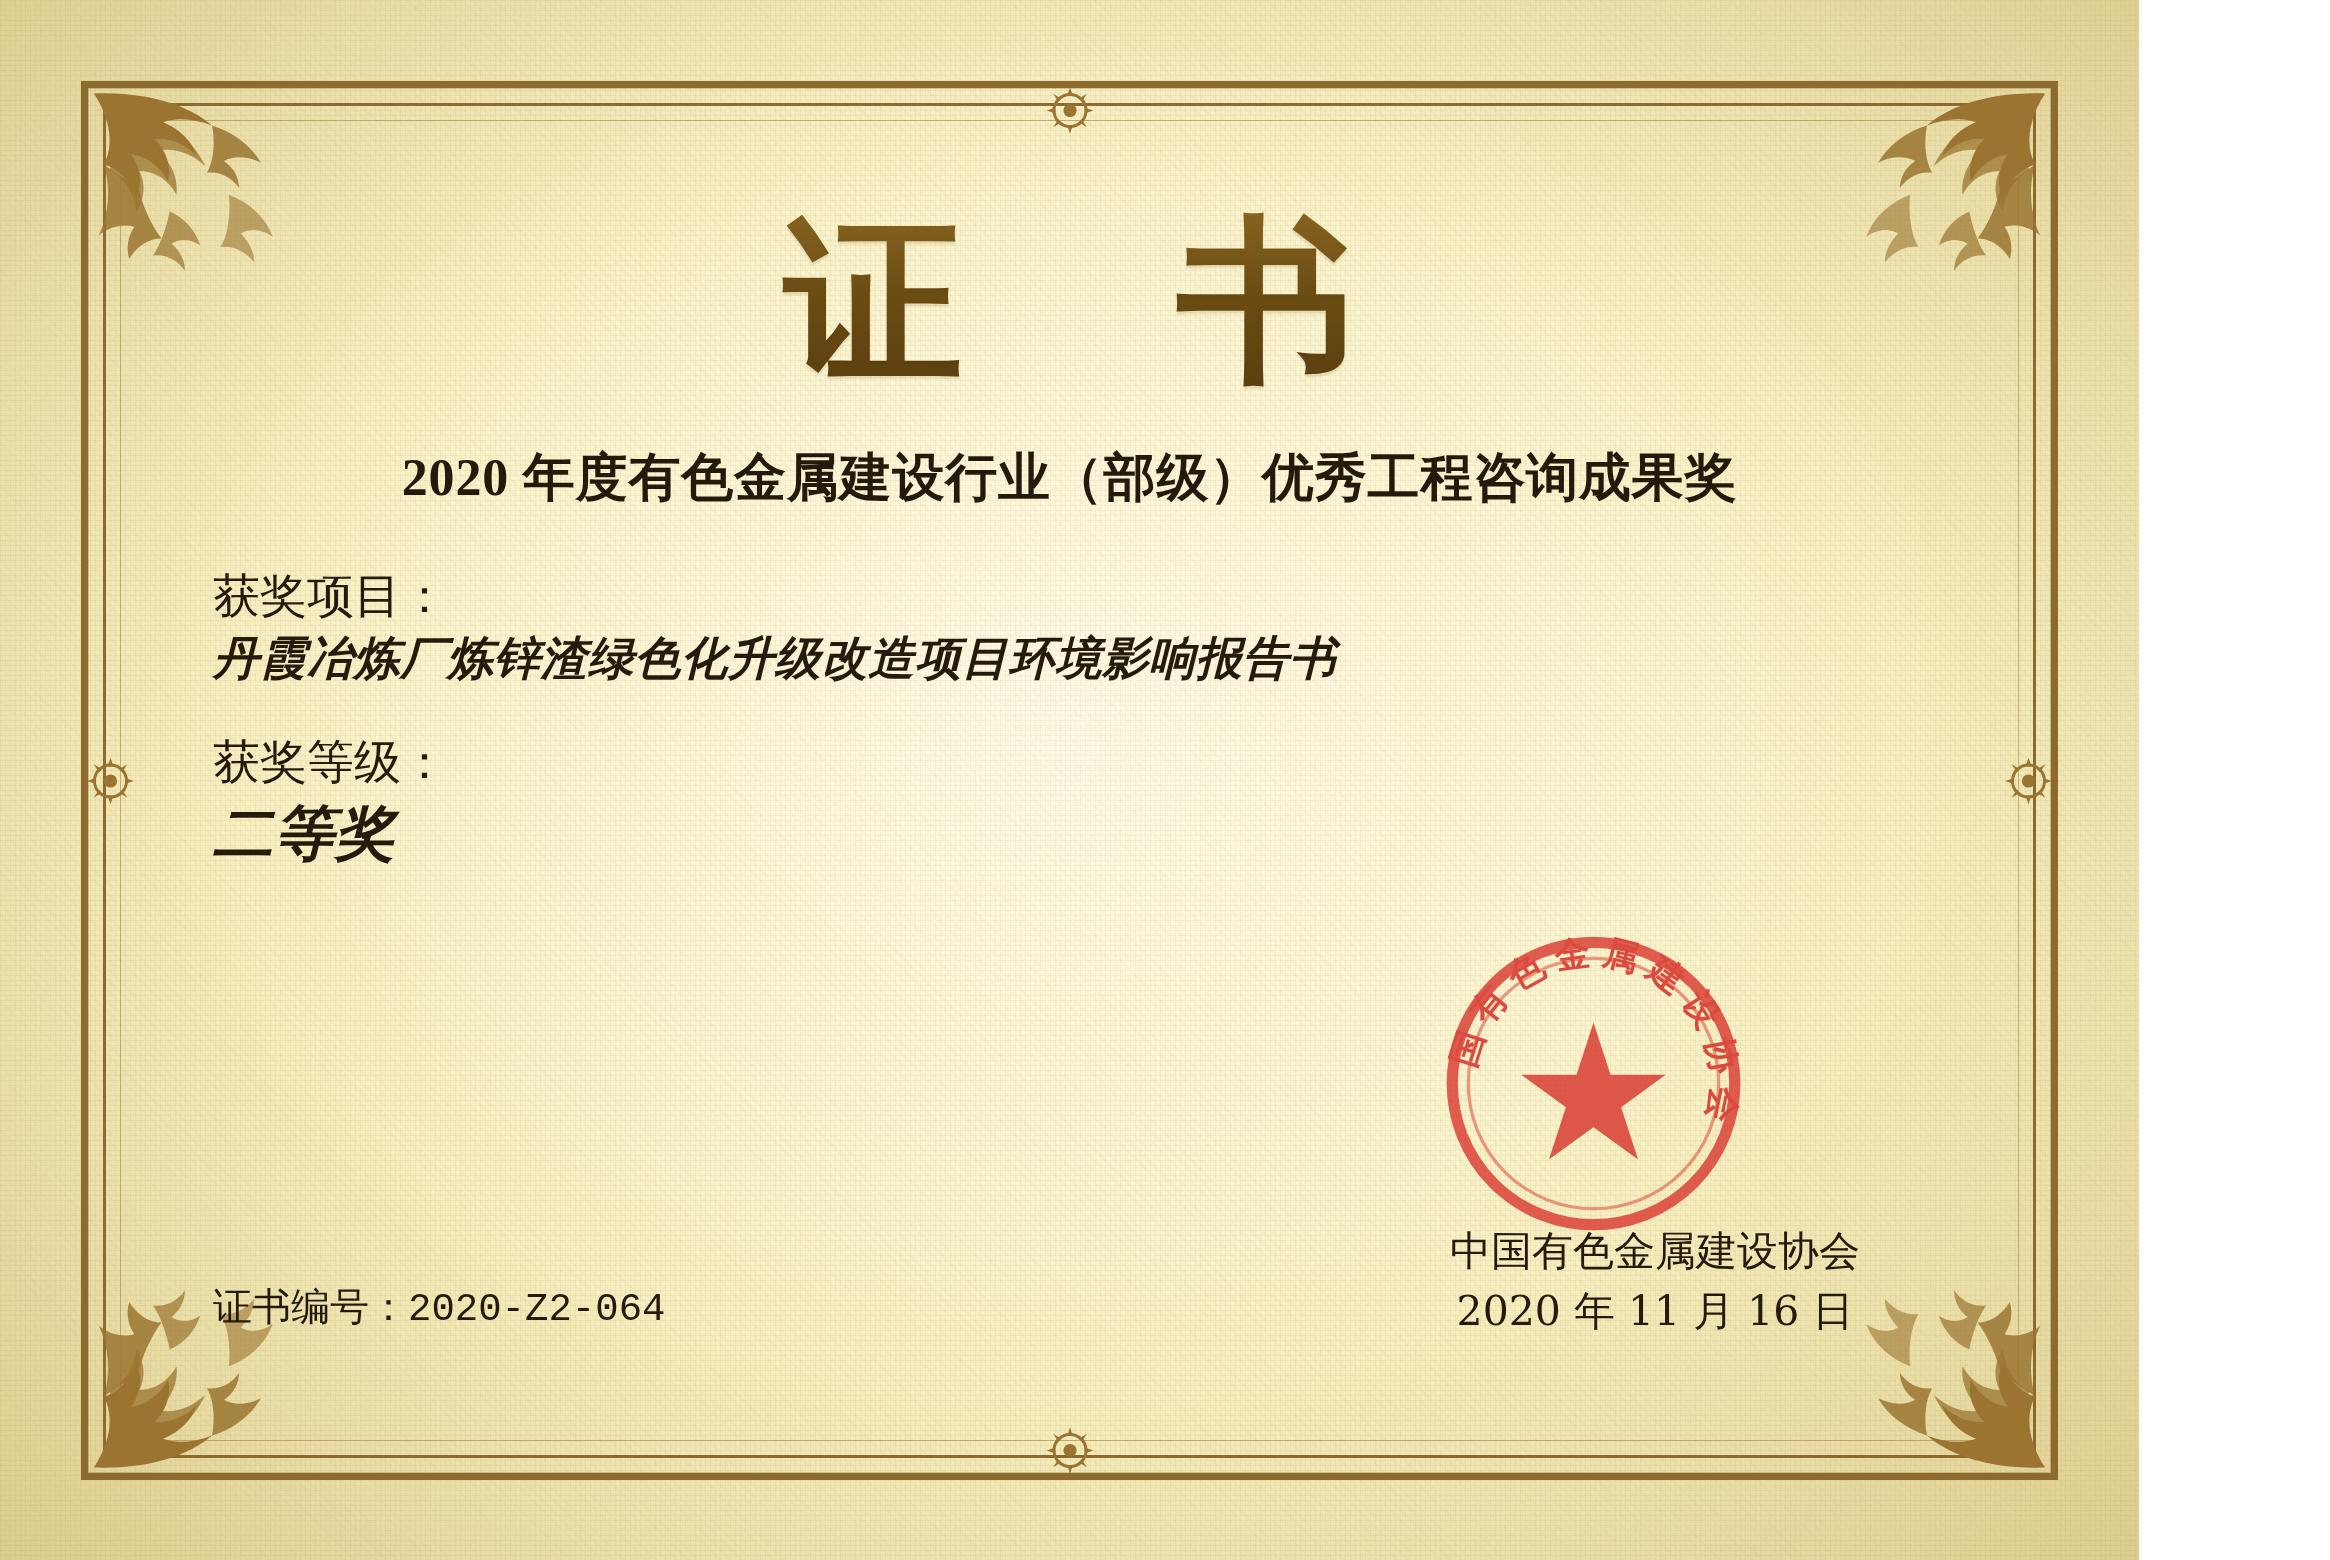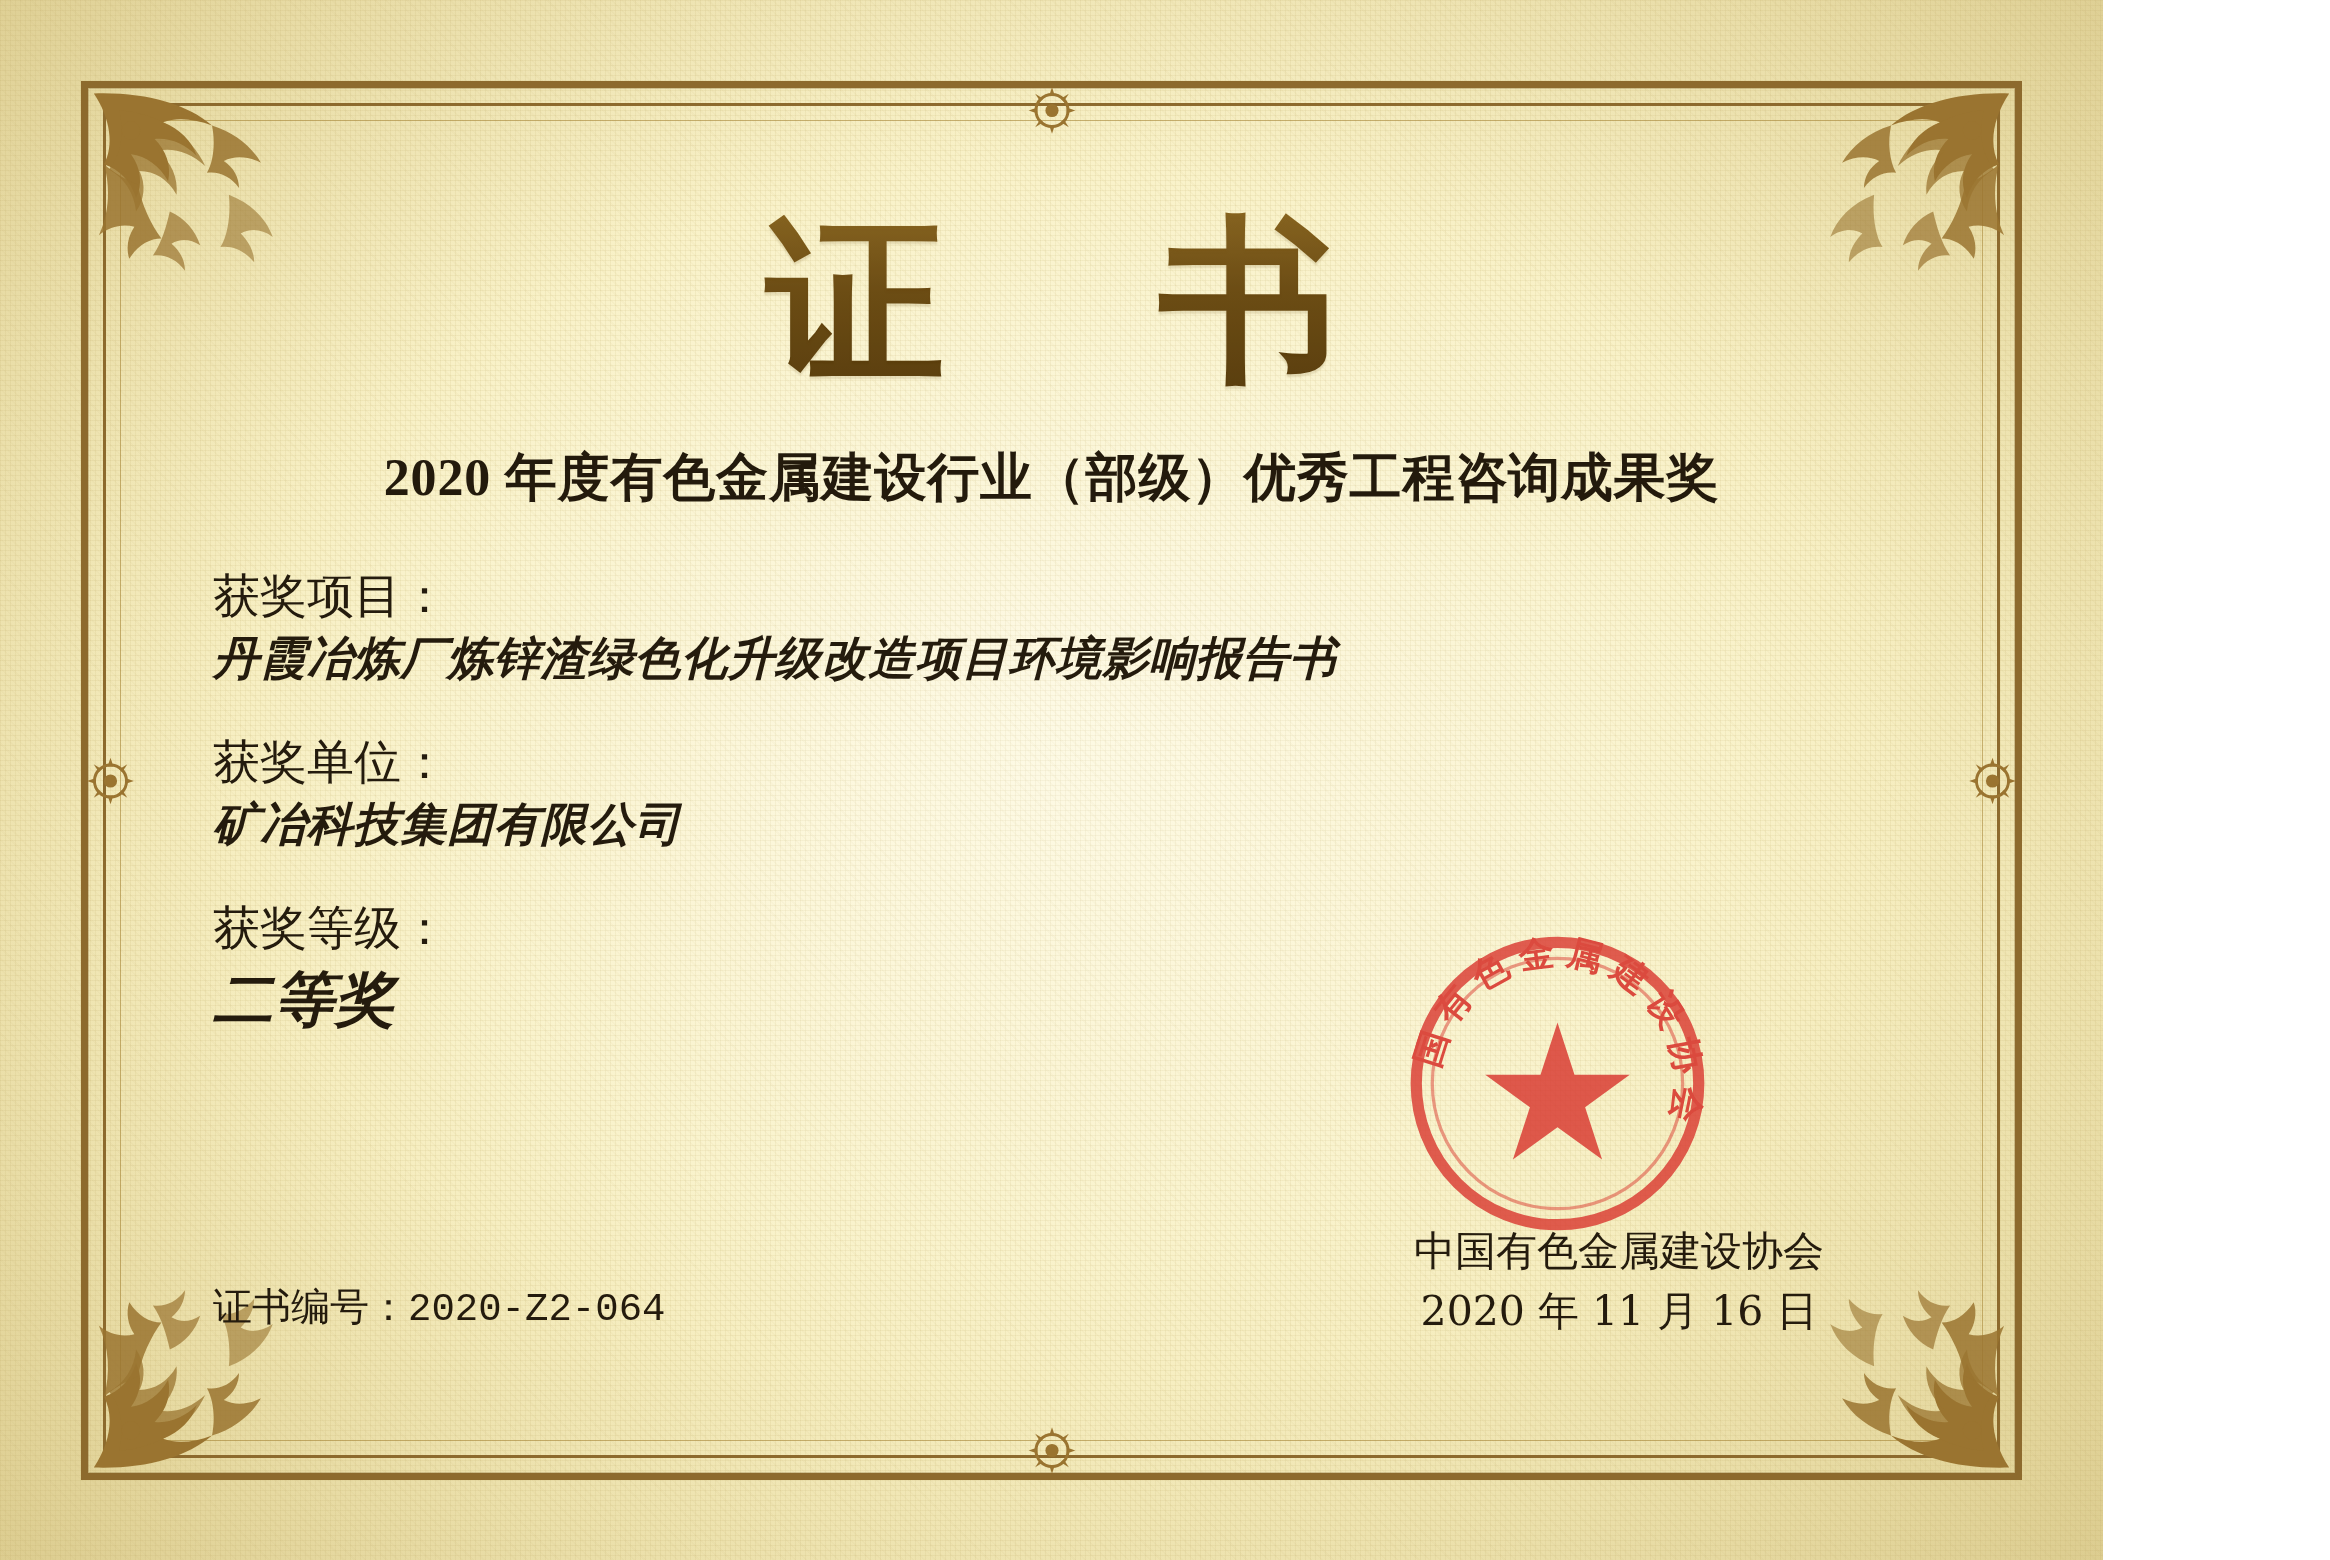--- a/index.html
+++ b/index.html
@@ -14,20 +14,21 @@
     font-family: "Liberation Serif", serif;
   }
 
   .certificate {
     position: relative;
     width: 2103px;
     height: 1561px;
     background:
       radial-gradient(ellipse at 50% 45%, #fdf8dd 0%, #f9f2c9 45%, #f2e8b4 75%, #e9dca0 100%);
     overflow: hidden;
+    padding-left: 36px;
   }
 
   
   .texture {
     position: absolute;
     inset: 0;
     background-image:
       repeating-linear-gradient(0deg, rgba(190,170,100,0.13) 0px, rgba(190,170,100,0.13) 0.8px, rgba(255,255,255,0) 0.8px, rgba(255,255,255,0) 5px),
       repeating-linear-gradient(90deg, rgba(190,170,100,0.13) 0px, rgba(190,170,100,0.13) 0.8px, rgba(255,255,255,0) 0.8px, rgba(255,255,255,0) 5px),
       repeating-linear-gradient(45deg, rgba(205,185,120,0.07) 0px, rgba(205,185,120,0.07) 1.7px, rgba(255,255,255,0) 1.7px, rgba(255,255,255,0) 7.6px);
@@ -311,24 +312,20 @@
 
     <div class="title">证 书</div>
 
     <div class="award-name">2020 年度有色金属建设行业（部级）优秀工程咨询成果奖</div>
 
     <div class="fields">
       <div class="field-row project">
         <span class="field-label">获奖项目：</span>
         <span class="field-value">丹霞冶炼厂炼锌渣绿色化升级改造项目环境影响报告书</span>
       </div>
-      <div class="field-row unit">
-        <span class="field-label">获奖单位：</span>
-        <span class="field-value">矿冶科技集团有限公司</span>
-      </div>
       <div class="field-row grade">
         <span class="field-label">获奖等级：</span>
         <span class="field-value">二等奖</span>
       </div>
     </div>
 
     <div class="footer">
       <div class="cert-no">证书编号：2020-Z2-064</div>
       <div class="issuer">
         <div>中国有色金属建设协会</div>

